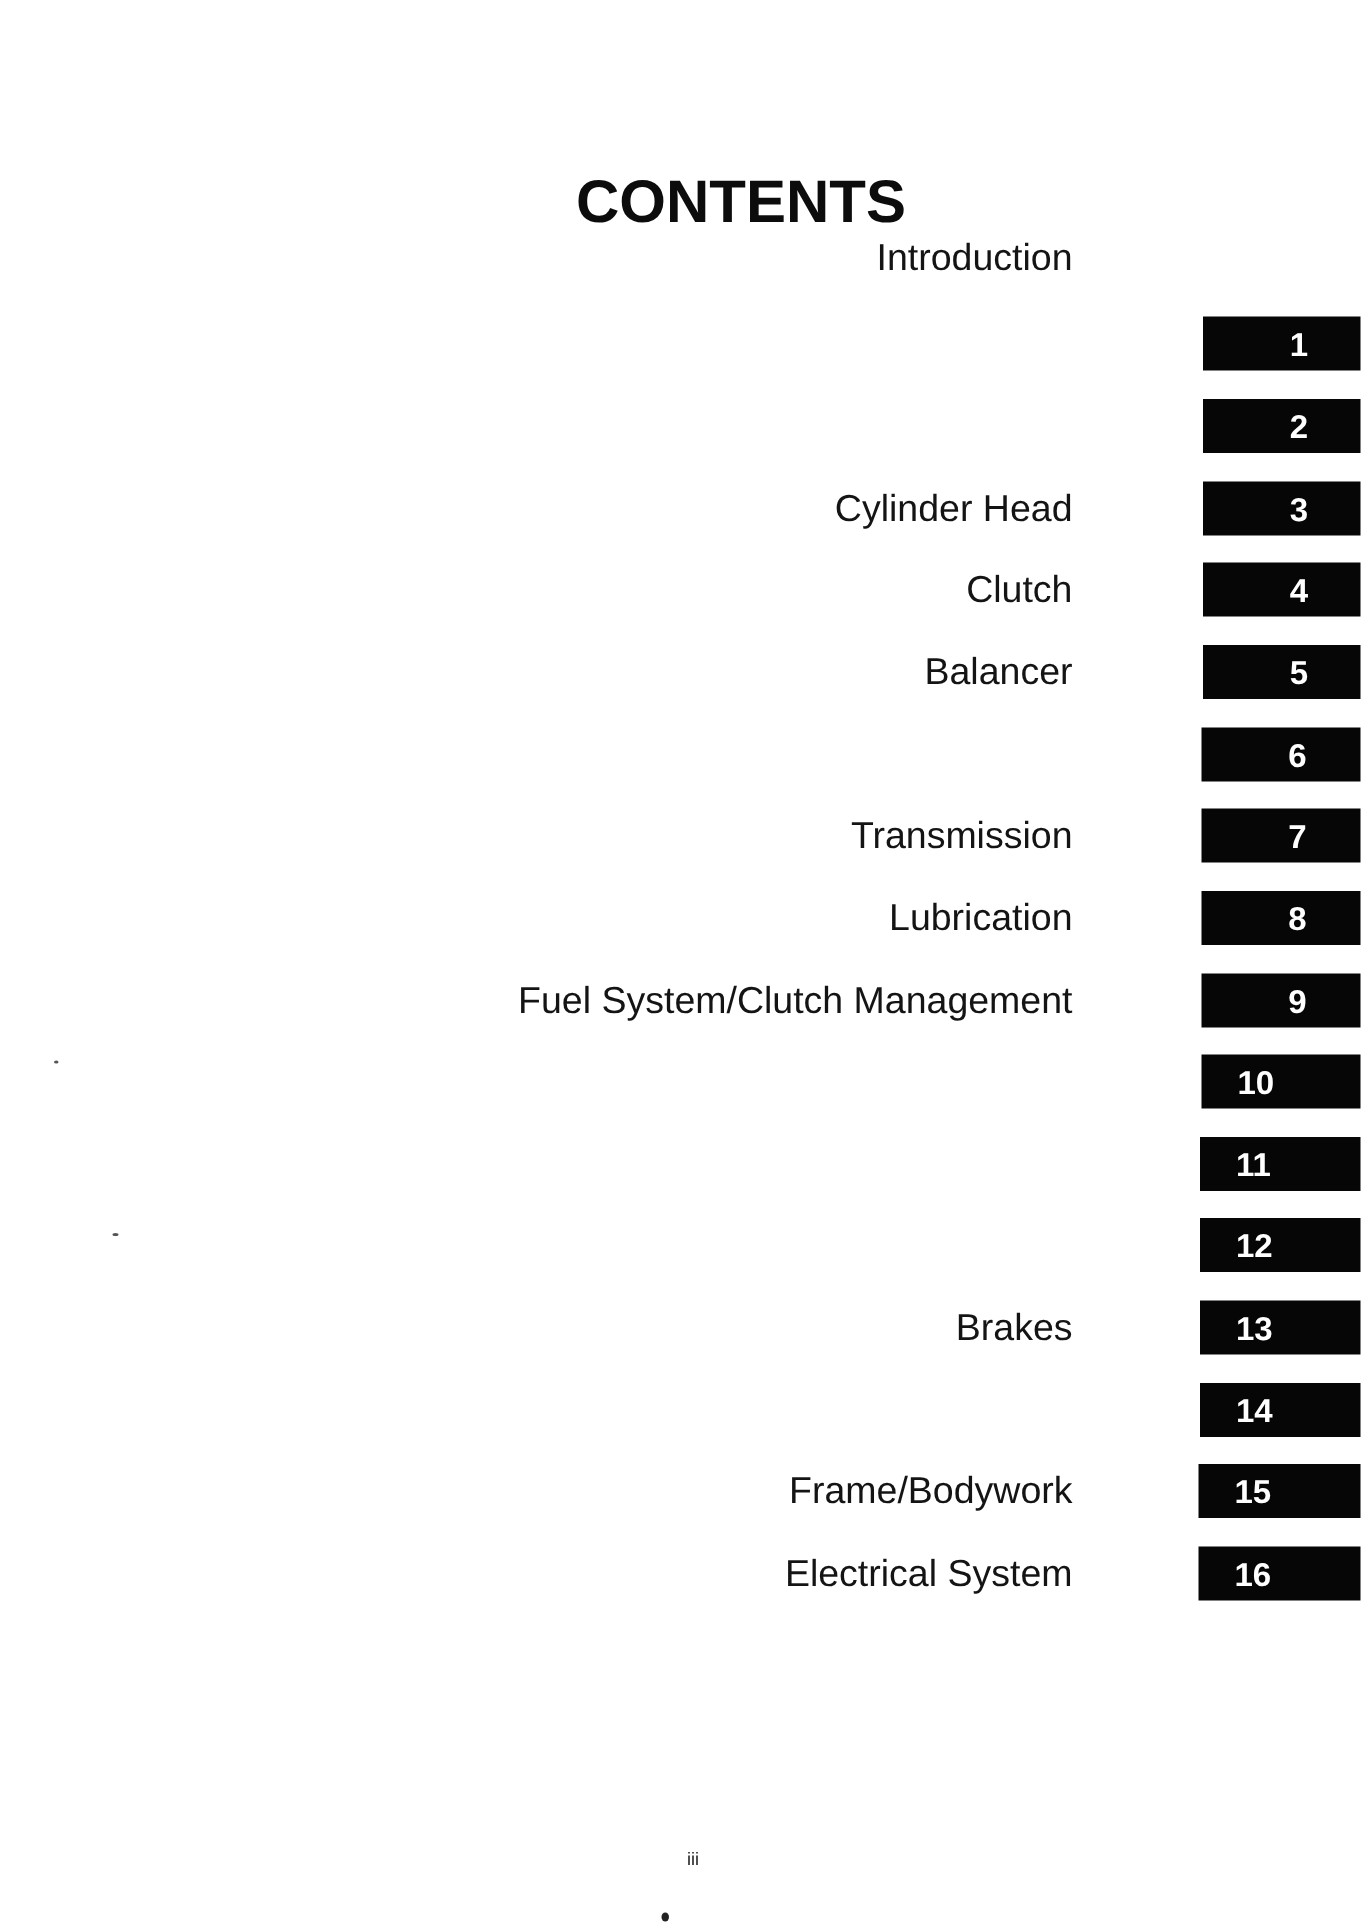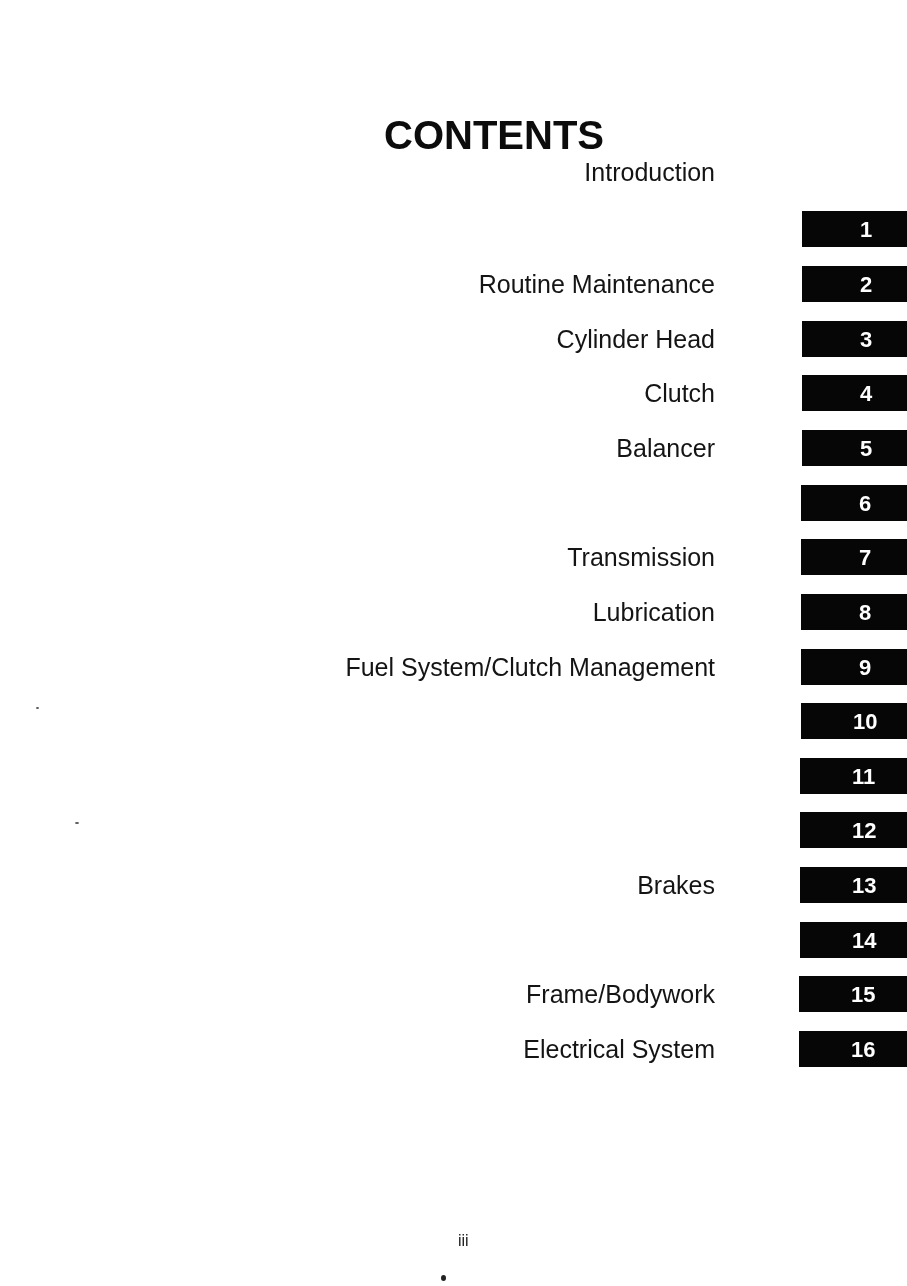--- a/index.html
+++ b/index.html
@@ -18,42 +18,41 @@
   .entry .label {
     position: absolute; right: 151px; top: 0; line-height: 36px;
     font-size: 25px; color: #141414; white-space: nowrap;
   }
   .entry .tab {
     position: absolute; top: 0; height: 36px; width: 128px;
     background: #060606; color: #fff; font-weight: bold; font-size: 22px;
     line-height: 38px; box-sizing: border-box;
   }
   .entry .tab span { position: absolute; left: 0; right: 0; text-align: center; }
-  .entry .tab.two span { left: 52px; right: auto; text-align: center; }
+  .entry .tab.two span { left: 24px; right: auto; text-align: center; }
   .page-num {
-    position: absolute; left: 458px; top: 1232px; font-size: 16px; color: #222;
+    position: absolute; left: 458px; top: 1232px; font-size: 12px; color: #222;
   }
   .speck { position: absolute; background: #555; border-radius: 50%; }
 </style>
 </head>
 <body>
 
 <div class="title">CONTENTS</div>
 
 <div class="entry" style="top:154px">
   <span class="label">Introduction</span>
 </div>
 
 <div class="entry" style="top:211px">
   <div class="tab" style="left:772px">
       <span>1</span>
     </div>
 </div>
 <div class="entry" style="top:266px">
-  <span class="label">Routine Maintenance</span>
   <div class="tab" style="left:772px">
       <span>2</span>
     </div>
 </div>
 <div class="entry" style="top:321px">
   <span class="label">Cylinder Head</span>
   <div class="tab" style="left:772px">
       <span>3</span>
     </div>
 </div>

